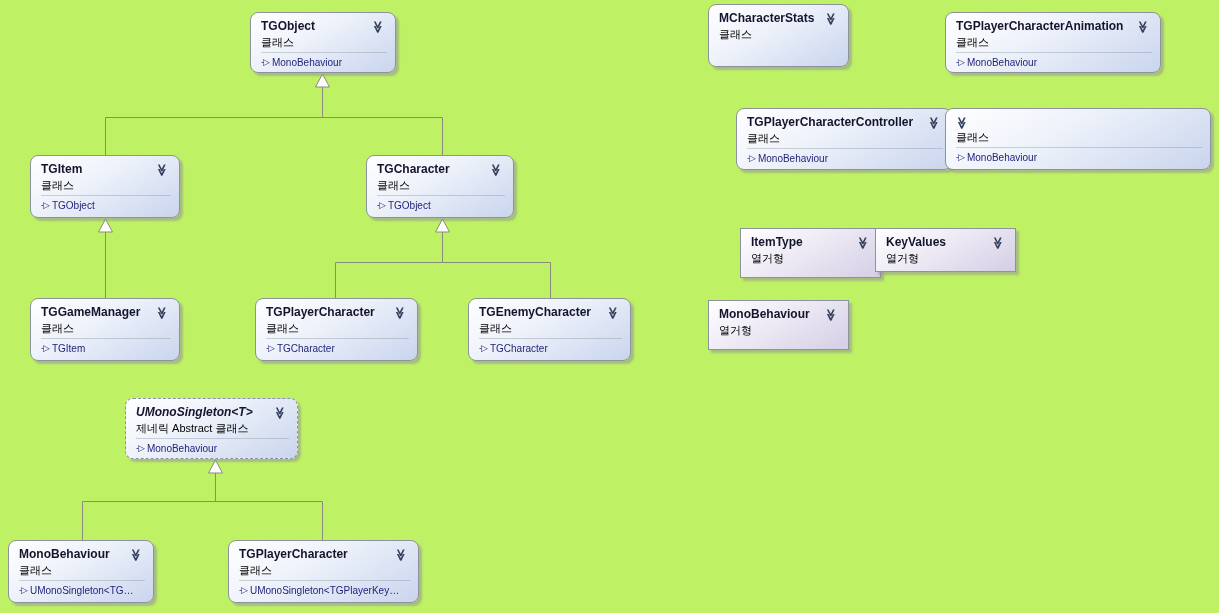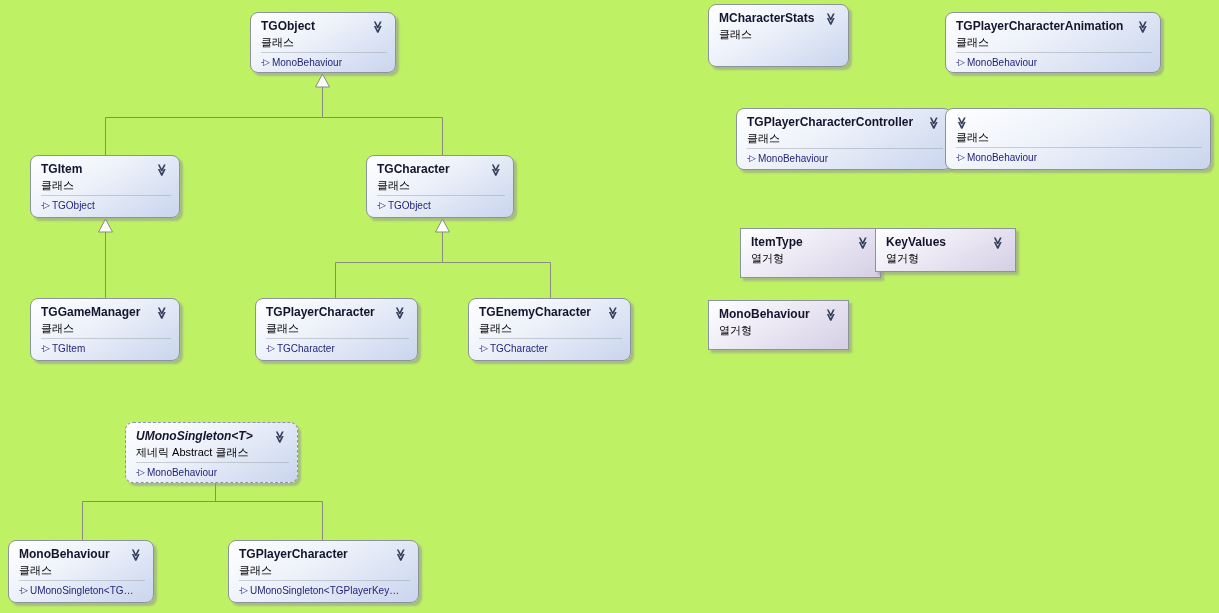--- a/index.html
+++ b/index.html
@@ -10,21 +10,21 @@
     border:1px solid #8d939d; border-radius:8px;
     padding:6px 8px 4px 10px;
     background:linear-gradient(150deg, #ffffff 0%, #eef2fa 40%, #c9d5ee 100%);
     box-shadow:3px 3px 2px rgba(145,145,145,0.55);
     overflow:hidden; cursor:default;
   }
   .node.enum {
     border-radius:0;
     background:linear-gradient(150deg, #ffffff 0%, #efecf6 40%, #d5cee5 100%);
   }
-  .node.abs { border-style:dashed;margin-top:24px; }
+  .node.abs { border-style:dashed; }
   .node.abs .ttl { font-style:italic; }
   .trow { display:flex; justify-content:space-between; align-items:flex-start; }
   .ttl { font-weight:bold; font-size:12px; line-height:15px; color:#14142e; white-space:nowrap; }
   .chev { display:inline-block; transform:rotate(90deg); font-size:12px; font-weight:bold;
           color:#333f5c; line-height:12px; margin-top:2px; margin-right:2px; cursor:pointer; }
   .kind { font-size:11px; line-height:14px; color:#000000; margin-top:1px; white-space:nowrap; }
   .mem { margin-top:3px; padding-top:3px; border-top:1px solid rgba(141,147,157,0.4);
          display:flex; align-items:center; gap:3px; font-size:10px; line-height:13px;
          color:#24247a; white-space:nowrap; }
   .arr { font-size:9px; color:#24247a; letter-spacing:-1px; }

